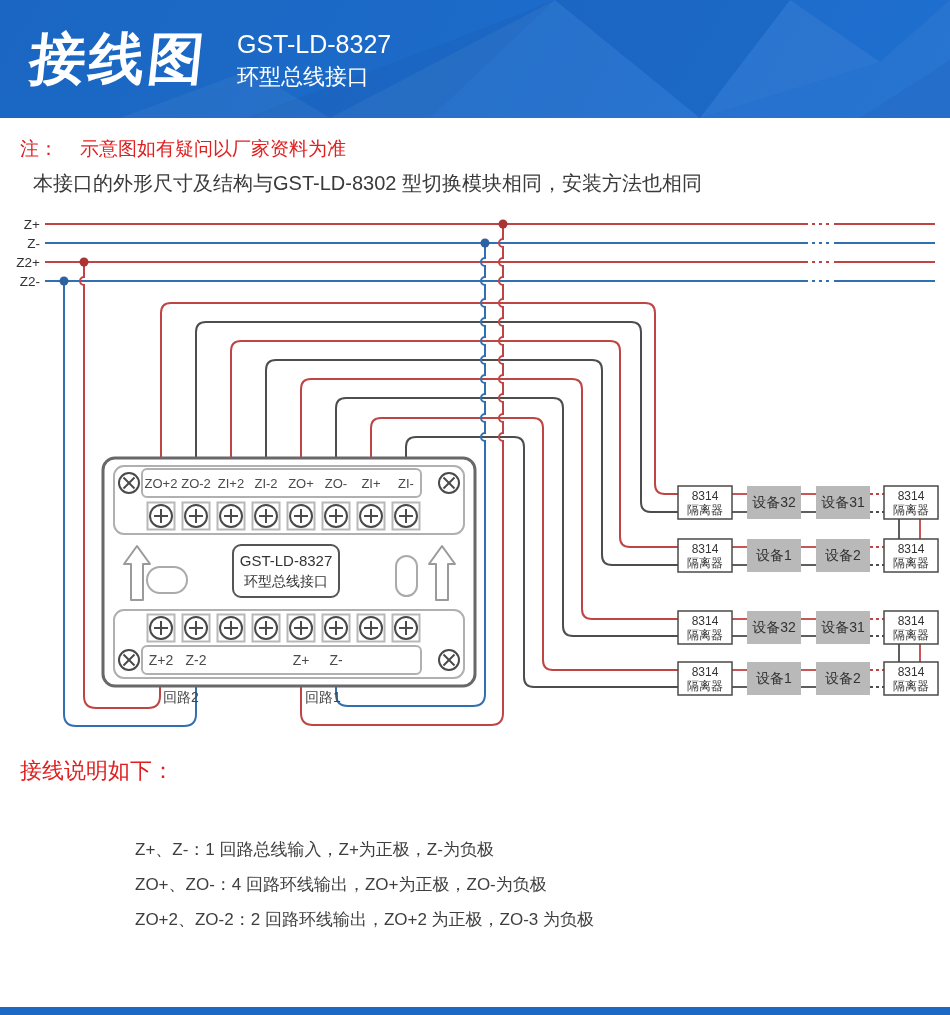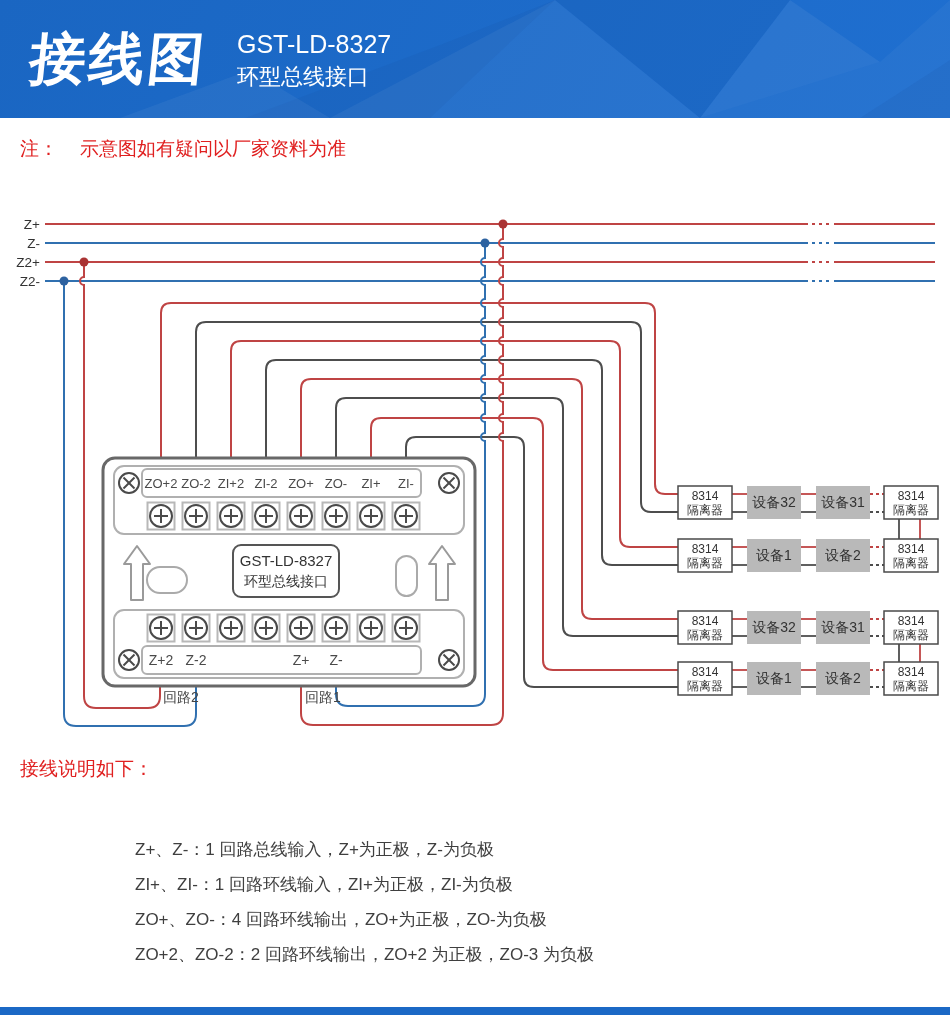--- a/index.html
+++ b/index.html
@@ -14,21 +14,21 @@
   .header-model{position:absolute;left:237px;top:30px;color:#fff;font-size:25px;}
   .header-sub{position:absolute;left:237px;top:62px;color:#fff;font-size:22px;}
   
   .note1{position:absolute;left:20px;top:136px;font-size:19px;color:#e02020;text-align:right;}
   .note1 .warn{margin-left:22px;}
   .note2{position:absolute;left:33px;top:170px;font-size:20px;color:#3a3a3a;}
   
   .diagram{position:absolute;left:0;top:0;}
   .diagram text{font-family:"Liberation Sans","DejaVu Sans",sans-serif;}
   
-  .legend-head{position:absolute;left:20px;top:756px;font-size:19px;color:#e02020;}
+  .legend-head{position:absolute;left:20px;top:756px;font-size:22px;color:#e02020;}
   .legend{position:absolute;left:135px;top:832px;}
   .legend-line{height:35px;line-height:35px;font-size:17px;color:#3f3f3f;white-space:nowrap;}
   .footer-bar{position:absolute;left:0;top:1007px;width:950px;height:8px;background:#1b68c5;}
 </style>
 </head>
 <body>
 
 <div class="page">
 
   <div class="header">
@@ -42,20 +42,21 @@
       <polygon points="860,118 950,60 950,118" fill="#0a2a5e" opacity="0.06"></polygon>
     </svg>
     <div class="header-title">接线图</div>
     <div class="header-model">GST-LD-8327</div>
     <div class="header-sub">环型总线接口</div>
   </div>
 
   <div class="note1">
     <span>注：</span><span class="warn">示意图如有疑问以厂家资料为准</span>
   </div>
+  <div class="note2">本接口的外形尺寸及结构与GST-LD-8302 型切换模块相同，安装方法也相同</div>
 
   <svg class="diagram" width="950" height="1015" viewBox="0 0 950 1015">
     <defs>
       <g id="screw">
         <rect x="-13.5" y="-13.5" width="27" height="27" fill="#ffffff" stroke="#b8b8b8" stroke-width="2"></rect>
         <circle r="11" fill="#ffffff" stroke="#4a4a4a" stroke-width="2"></circle>
         <line x1="-7" y1="0" x2="7" y2="0" stroke="#4a4a4a" stroke-width="2"></line>
         <line x1="0" y1="-7" x2="0" y2="7" stroke="#4a4a4a" stroke-width="2"></line>
       </g>
       <g id="cornerscrew">
@@ -311,19 +312,18 @@
         <rect x="884" y="662" width="54" height="33" fill="#fff" stroke="#4a4a4a" stroke-width="1.5"></rect>
         <text x="911" y="676">8314</text>
           <text x="911" y="690">隔离器</text>
       </g>
     </g>
   </svg>
 
   <div class="legend-head">接线说明如下：</div>
   <div class="legend">
     <div class="legend-line">Z+、Z-：1 回路总线输入，Z+为正极，Z-为负极</div>
-    <div class="legend-line">ZI+、ZI-：1 回路环线输入，ZI+为正极，ZI-为负极</div>
     <div class="legend-line">ZO+、ZO-：4 回路环线输出，ZO+为正极，ZO-为负极</div>
     <div class="legend-line">ZO+2、ZO-2：2 回路环线输出，ZO+2 为正极，ZO-3 为负极</div>
   </div>
 
   <div class="footer-bar"></div>
 </div>
 
 </body></html>

